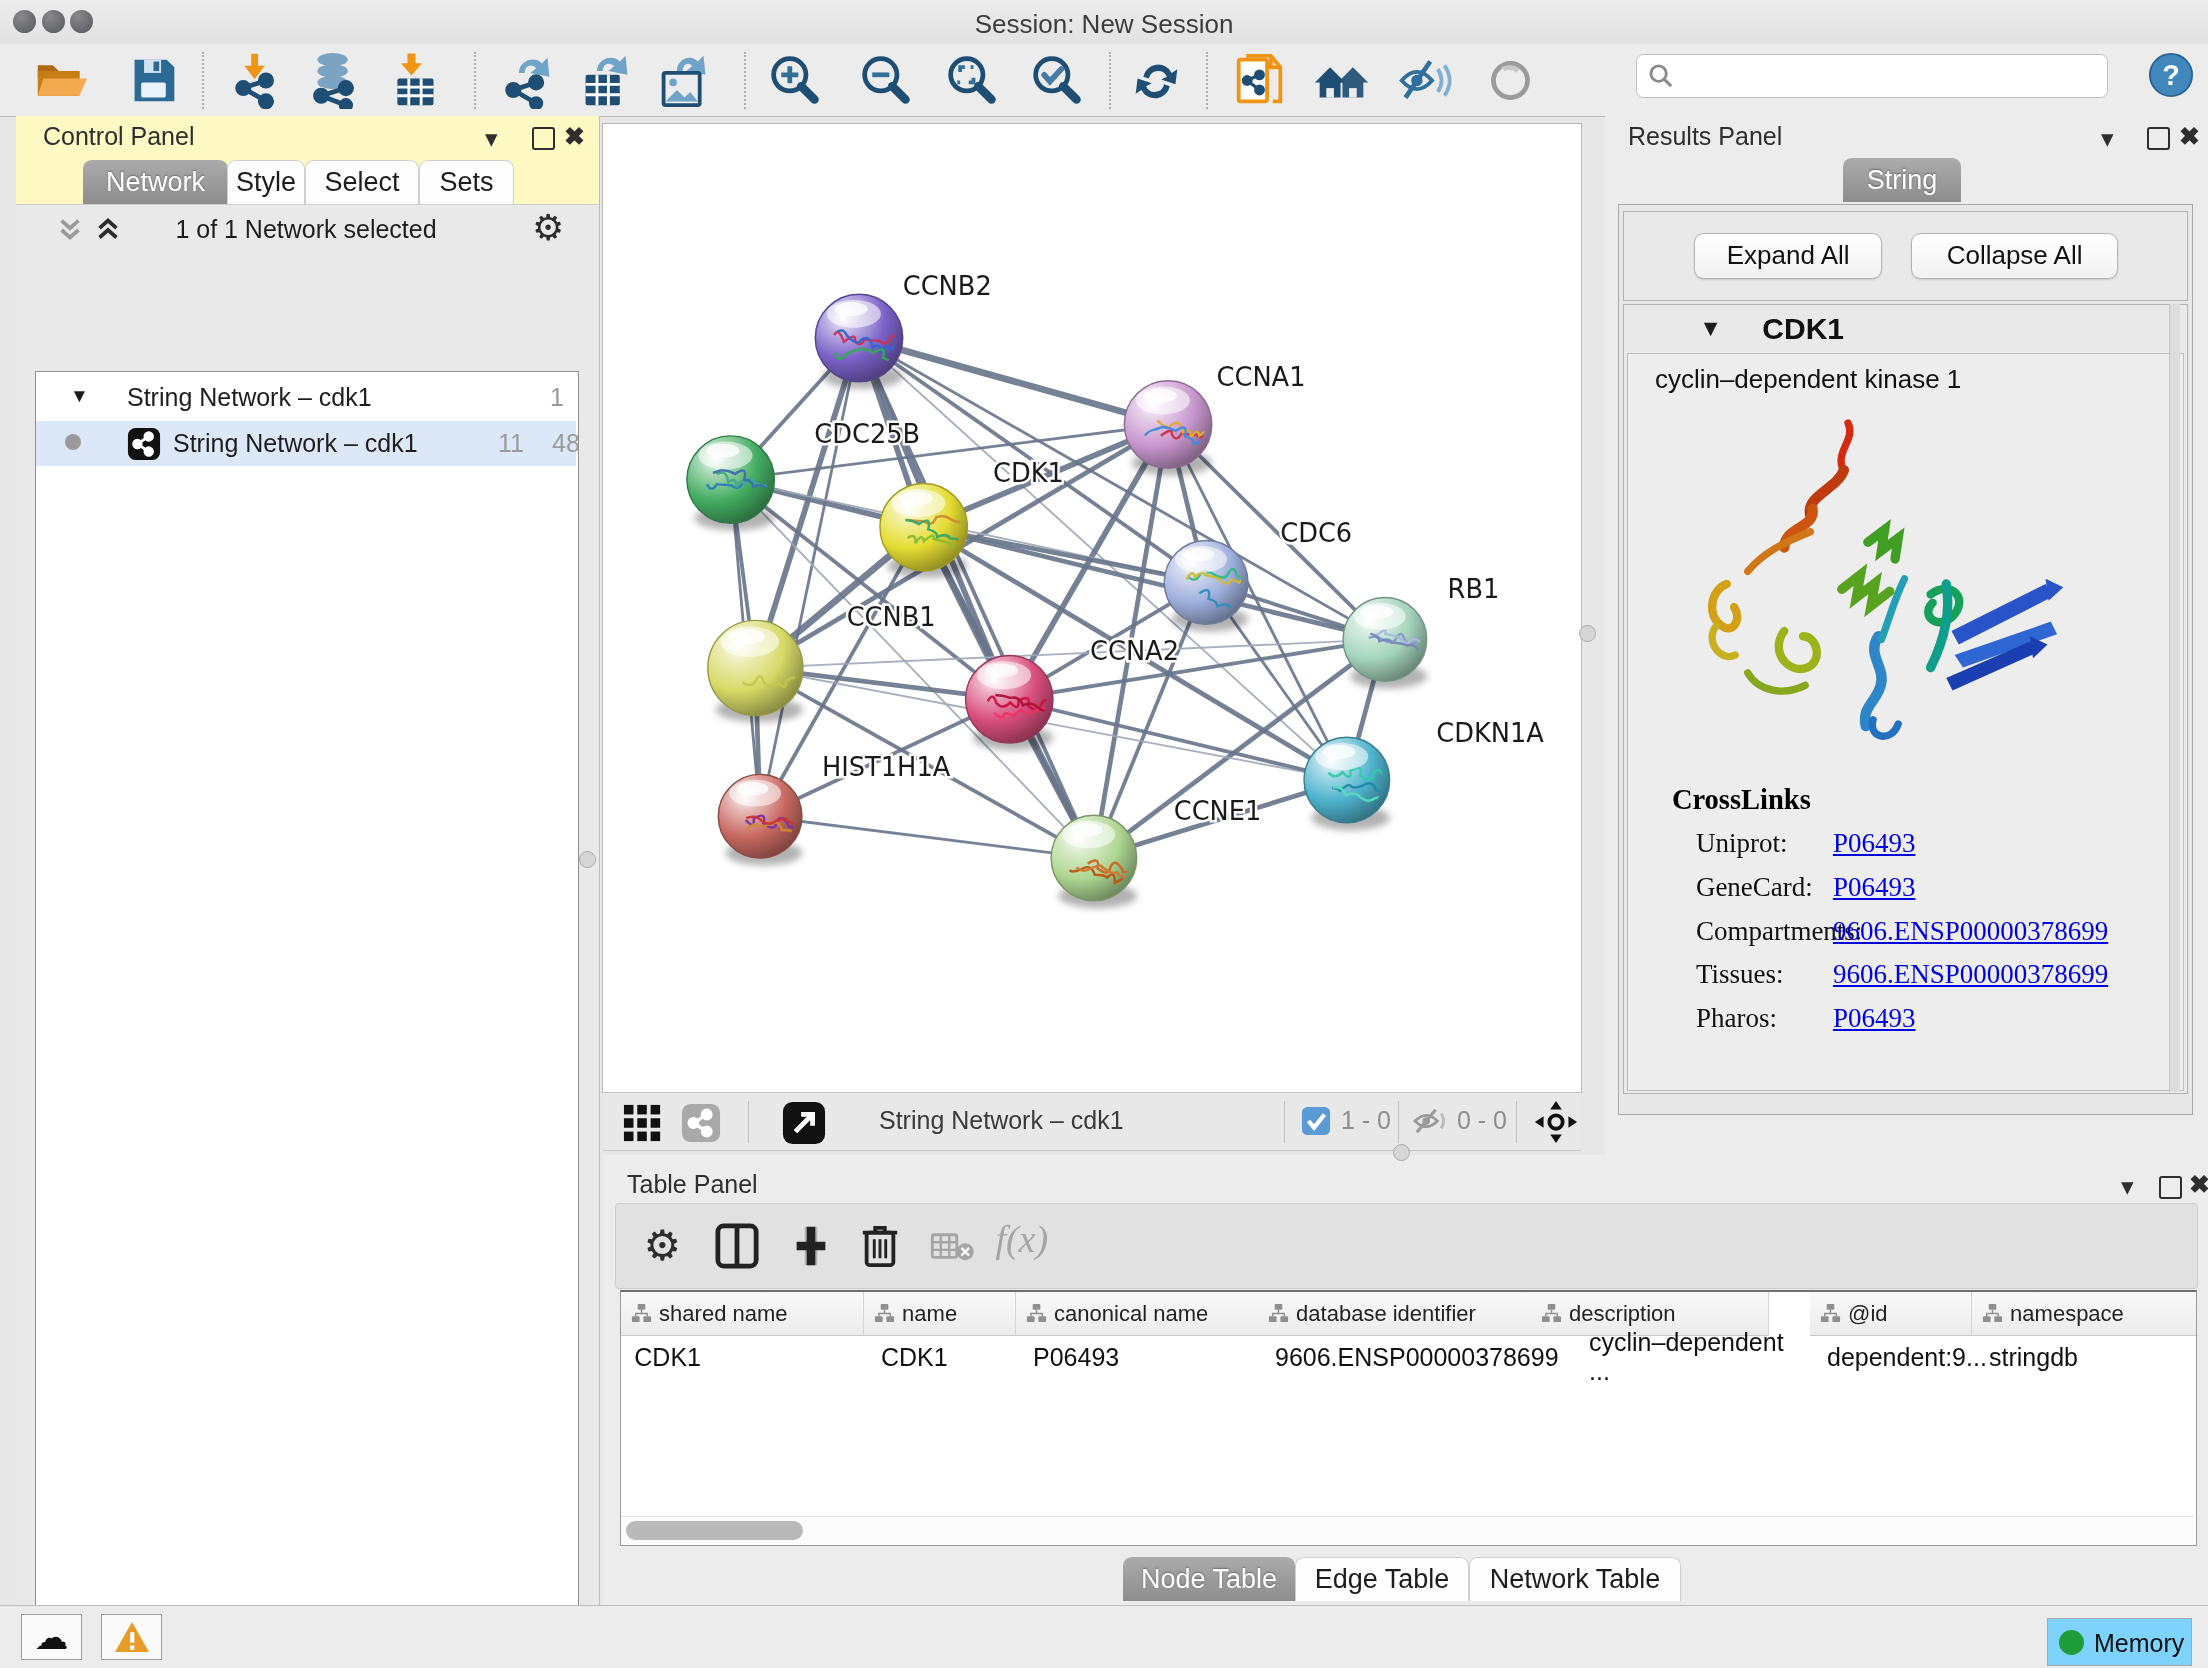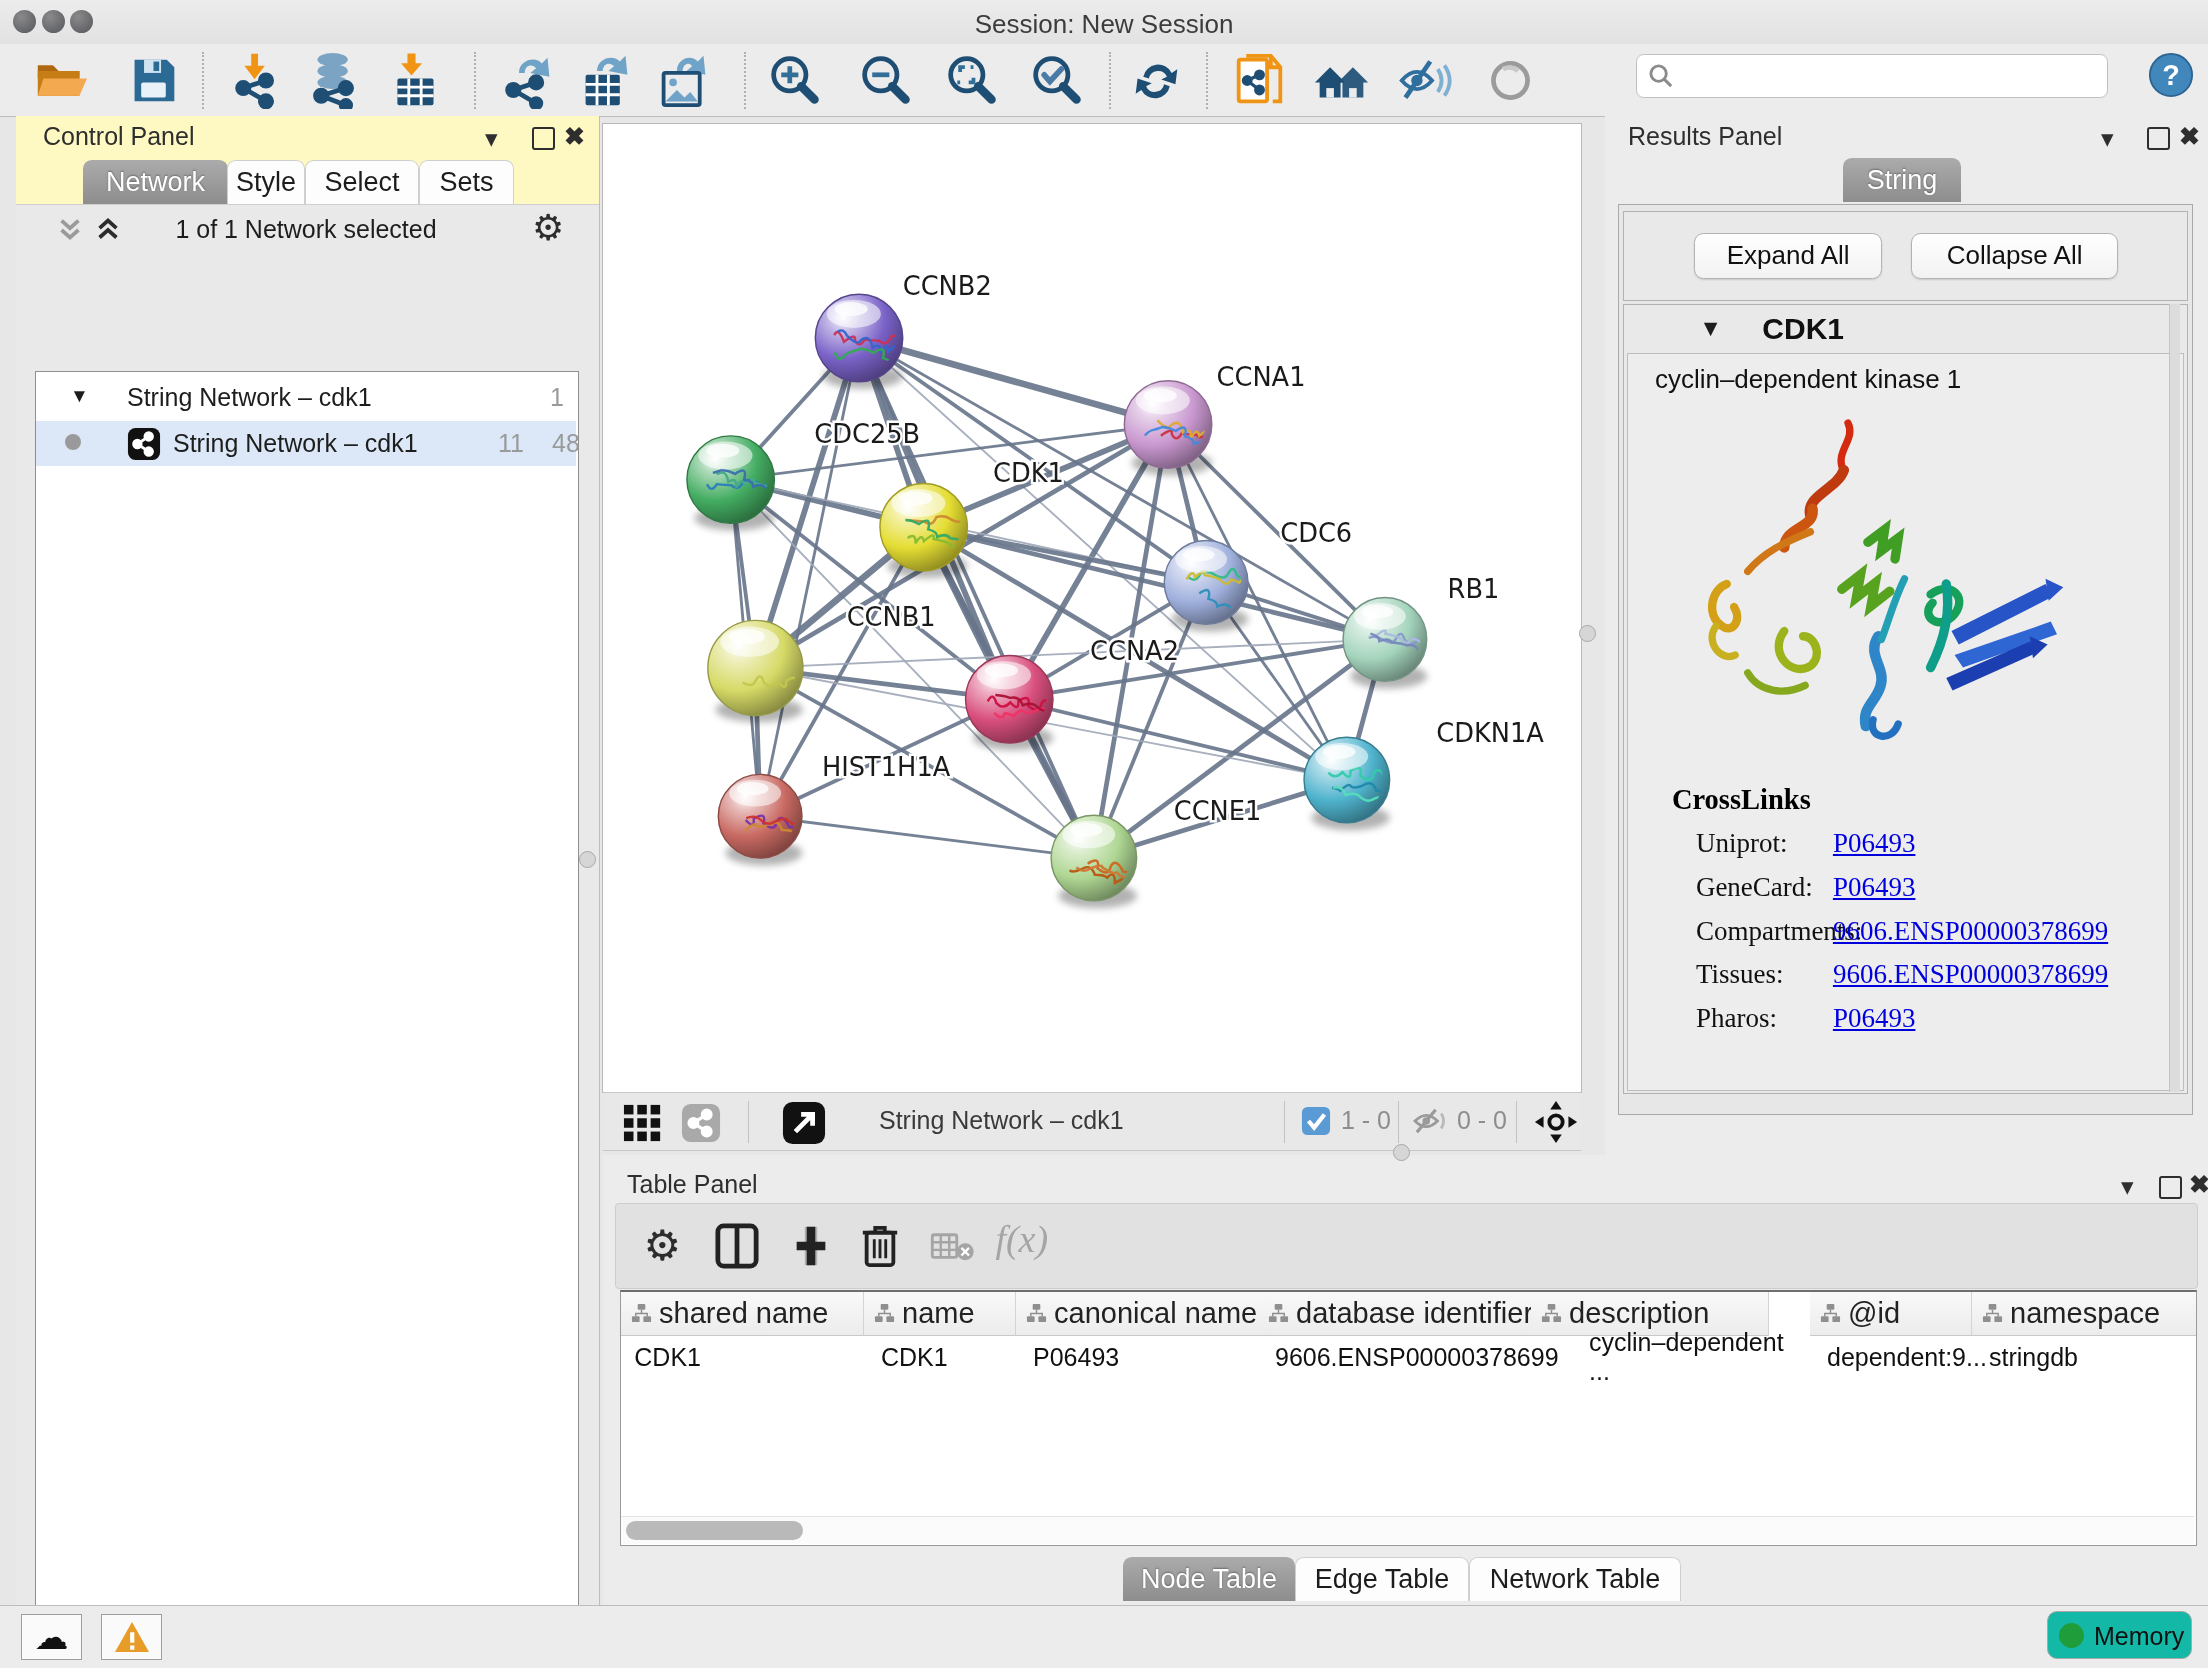--- a/index.html
+++ b/index.html
@@ -34,21 +34,21 @@
   #rp-outer{left:13.3px;top:88px;width:573px;height:909px;background:#e7e7e7;border:1px solid #a9a9a9;}
   .btn{background:linear-gradient(#ffffff,#f2f2f2);border:1px solid #b3b3b3;border-radius:9.5px;font-size:26px;color:#111;display:flex;align-items:center;justify-content:center;box-shadow:0 1px 1.9px rgba(0,0,0,.15);}
   #cdk1-content{left:7.6px;top:148px;width:555px;height:736px;background:#ededed;border:1px solid #bdbdbd;}
   .xl-serif{font-family:"Liberation Serif",serif;}
   .xl-label{font-size:27px;color:#111;}
   .xl-link{font-size:27px;color:#0000dd;text-decoration:underline;}
   
   #table-panel{left:603px;top:1155px;width:1605px;height:451px;background:#ececec;}
   #tp-toolbar{left:12.4px;top:48px;width:1581px;height:84px;background:#e1e1e1;border:1px solid #cdcdcd;border-radius:3.8px;}
   #tp-table{left:17px;top:135px;width:1575px;height:253px;background:#fff;border:1px solid #9a9a9a;border-top:2.9px solid #6f6f6f;overflow:hidden;}
-  .th{height:44px;background:linear-gradient(#f9f9f9,#ececec);border-right:1px solid #d4d4d4;border-bottom:1px solid #c9c9c9;box-sizing:border-box;display:flex;align-items:center;font-size:29px;color:#222;}
+  .th{height:44px;background:linear-gradient(#f9f9f9,#ececec);border-right:1px solid #d4d4d4;border-bottom:1px solid #c9c9c9;box-sizing:border-box;display:flex;align-items:center;font-size:22px;color:#222;}
   .td{height:42px;display:flex;align-items:center;font-size:25px;color:#111;}
   .handle-dot{width:15px;height:15px;border-radius:50%;background:#d6d6d6;border:1px solid #a8a8a8;}
   
   #statusbar{left:0;top:1605px;width:2208px;height:63px;background:#ececec;border-top:1px solid #bdbdbd;}
   .sb-btn{width:59px;height:44px;background:#fafafa;border:1.9px solid #9e9e9e;display:flex;align-items:center;justify-content:center;}
   text.nlabel{font-family:"DejaVu Sans",sans-serif;font-size:27px;fill:#1a1a1a;paint-order:stroke;stroke:#ffffff;stroke-width:5px;}
 </style>
 </head>
 <body>
 
@@ -807,18 +807,18 @@
   <div class="abs sb-btn" style="left:21px;top:7.6px">
     <span style="font-size:34px;color:#111">☁</span>
   </div>
   <div class="abs sb-btn" style="left:101px;top:7.6px">
     <svg width="38" height="34" viewBox="0 0 40 36">
         <path d="M20 2 L38 34 H2z" fill="#e89c28"></path>
         <rect x="18" y="13" width="4.5" height="11" fill="#fff"></rect>
         <rect x="18" y="27" width="4.5" height="4.5" fill="#fff"></rect>
       </svg>
   </div>
-  <div class="abs" style="left:2047px;top:5px;width:143px;height:46px;background:#14b8a6;border:1.9px solid #a8a8a8;border-radius:10px">
+  <div class="abs" style="left:2047px;top:12px;width:143px;height:46px;background:#7dd3fc;border:1.9px solid #a8a8a8;border-radius:0">
     <span class="abs" style="left:11.4px;top:11.4px;width:25px;height:25px;border-radius:50%;background:#1f9d3a"></span>
     <span class="abs" style="left:46px;top:9.5px;font-size:25px;color:#111">Memory</span>
   </div>
 </div>
 
 
 </body></html>

